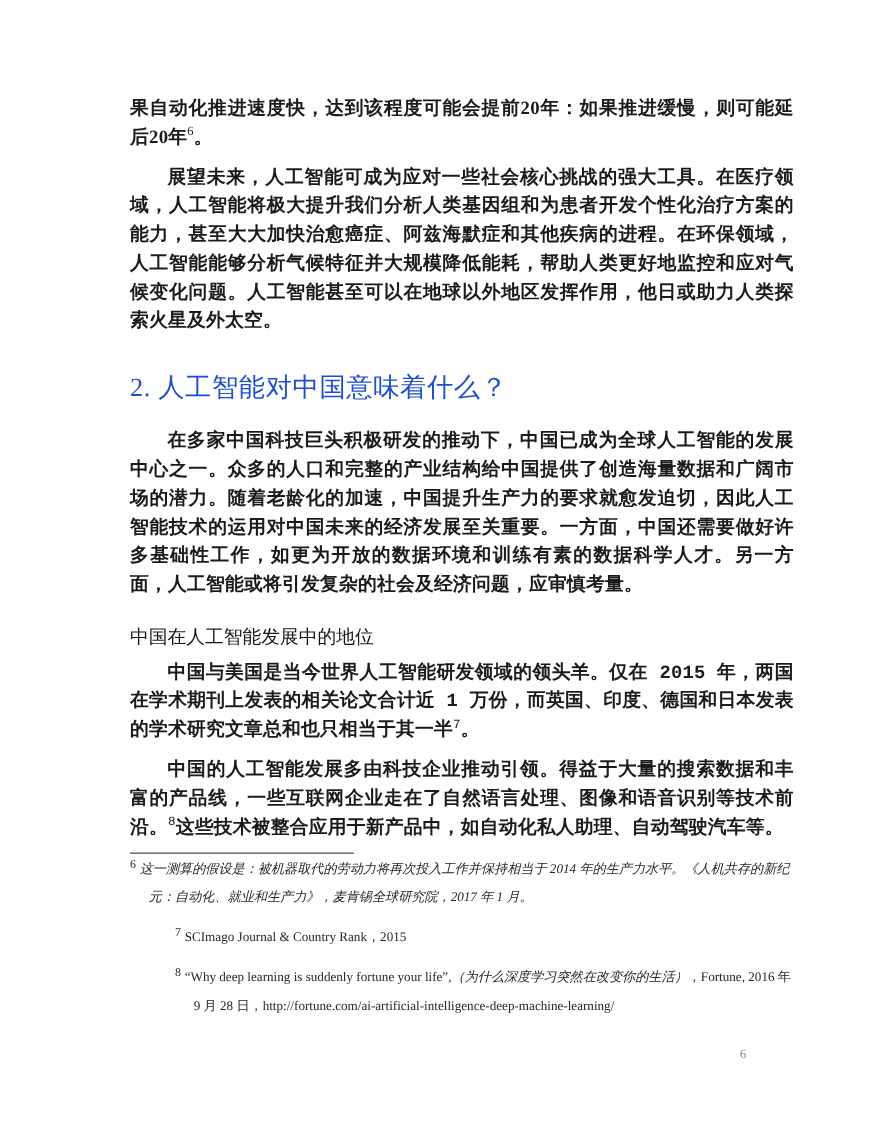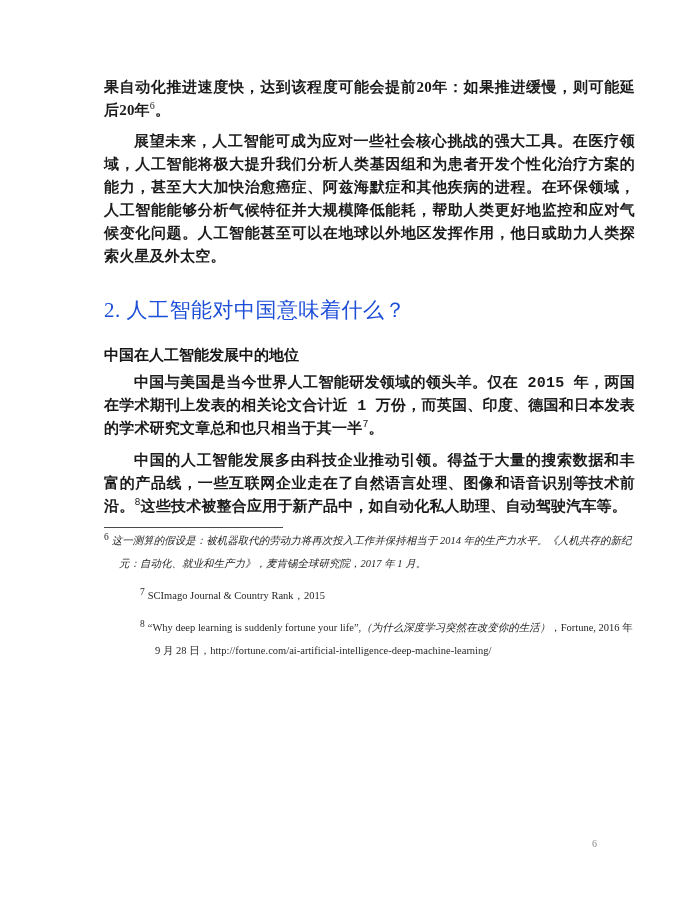--- a/index.html
+++ b/index.html
@@ -38,21 +38,21 @@
     line-height: 30px;
     font-weight: 400;
     color: #1d4ed8;
     letter-spacing: 0.5px;
   }
   .after-heading { margin-top: 17px; }
   .subsection-heading {
     margin: 19px 0 0 0;
     font-size: 15px;
     line-height: 23px;
-    font-weight: 700;
+    font-weight: 400;
     color: #151515;
   }
   .after-subheading { margin-top: 5px; }
   .fnref {
     font-size: 10px;
     font-weight: 400;
     line-height: 0;
     vertical-align: super;
   }
   .fn-divider {
@@ -94,20 +94,21 @@
 
 <div class="page">
   <div class="content">
 
     <p class="body-para"><span>果自动化推进速度快，达到该程度可能会提前20年：如果推进缓慢，则可能延后20年</span><sup class="fnref">6</sup><span>。</span></p>
 
     <p class="body-para indent para-gap">展望未来，人工智能可成为应对一些社会核心挑战的强大工具。在医疗领域，人工智能将极大提升我们分析人类基因组和为患者开发个性化治疗方案的能力，甚至大大加快治愈癌症、阿兹海默症和其他疾病的进程。在环保领域，人工智能能够分析气候特征并大规模降低能耗，帮助人类更好地监控和应对气候变化问题。人工智能甚至可以在地球以外地区发挥作用，他日或助力人类探索火星及外太空。</p>
 
     <h1 class="section-heading">2. 人工智能对中国意味着什么？</h1>
 
+    <p class="body-para indent after-heading">在多家中国科技巨头积极研发的推动下，中国已成为全球人工智能的发展中心之一。众多的人口和完整的产业结构给中国提供了创造海量数据和广阔市场的潜力。随着老龄化的加速，中国提升生产力的要求就愈发迫切，因此人工智能技术的运用对中国未来的经济发展至关重要。一方面，中国还需要做好许多基础性工作，如更为开放的数据环境和训练有素的数据科学人才。另一方面，人工智能或将引发复杂的社会及经济问题，应审慎考量。</p>
 
     <h2 class="subsection-heading">中国在人工智能发展中的地位</h2>
 
     <p class="body-para indent after-subheading"><span>中国与美国是当今世界人工智能研发领域的领头羊。仅在 2015 年，两国在学术期刊上发表的相关论文合计近 1 万份，而英国、印度、德国和日本发表的学术研究文章总和也只相当于其一半</span><sup class="fnref">7</sup><span>。</span></p>
 
     <p class="body-para indent para-gap"><span>中国的人工智能发展多由科技企业推动引领。得益于大量的搜索数据和丰富的产品线，一些互联网企业走在了自然语言处理、图像和语音识别等技术前沿。</span><sup class="fnref">8</sup><span>这些技术被整合应用于新产品中，如自动化私人助理、自动驾驶汽车等。</span></p>
 
     <div class="fn-divider"></div>
 
     <p class="footnote fn-first"><sup class="fn-marker">6</sup><span class="it">这一测算的假设是：被机器取代的劳动力将再次投入工作并保持相当于 2014 年的生产力水平。《人机共存的新纪元：自动化、就业和生产力》，麦肯锡全球研究院，2017 年 1 月。</span></p>

